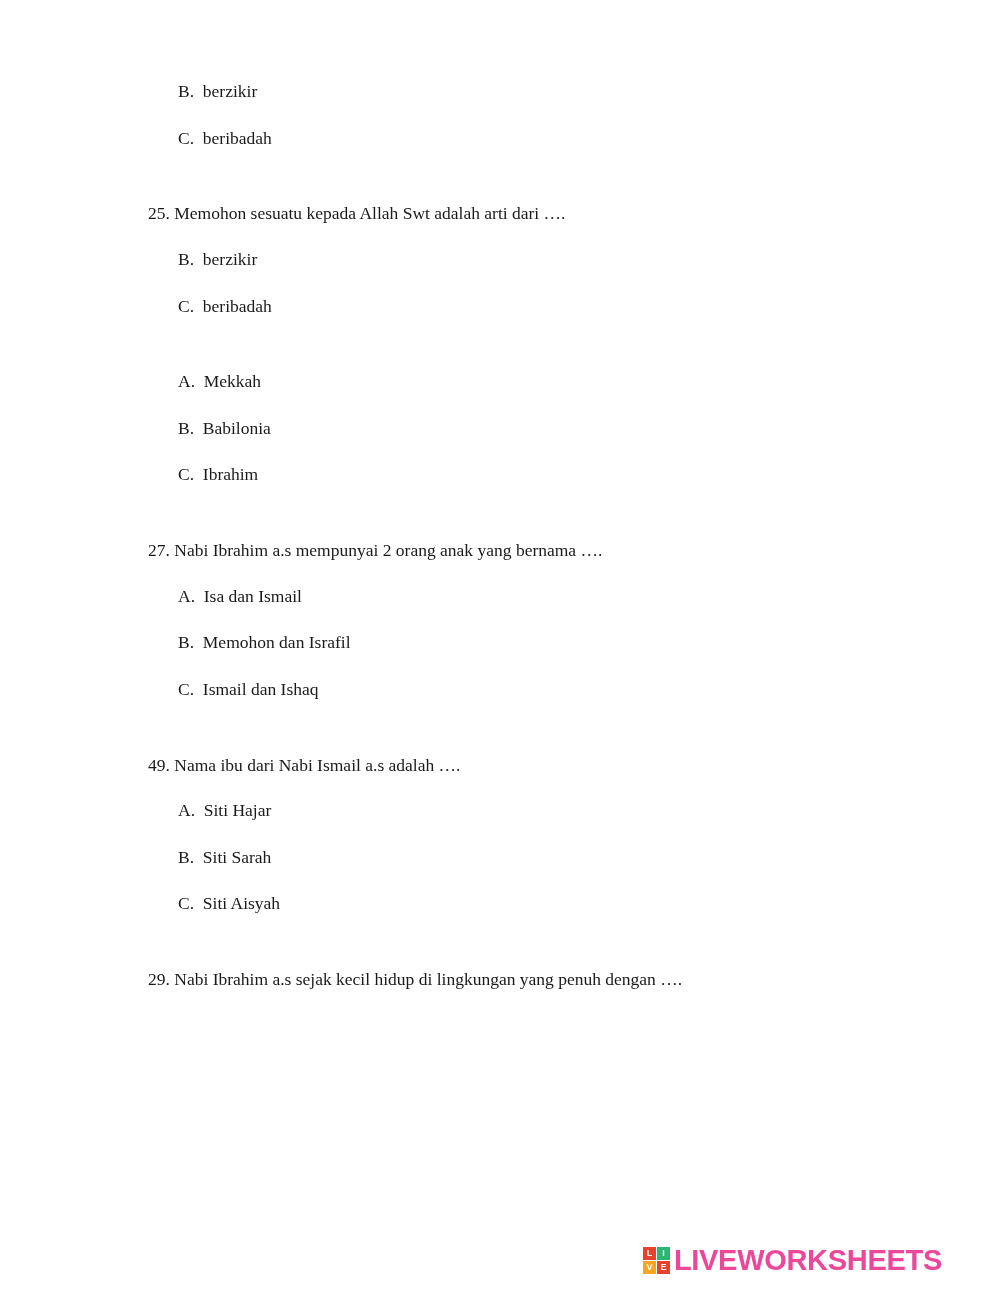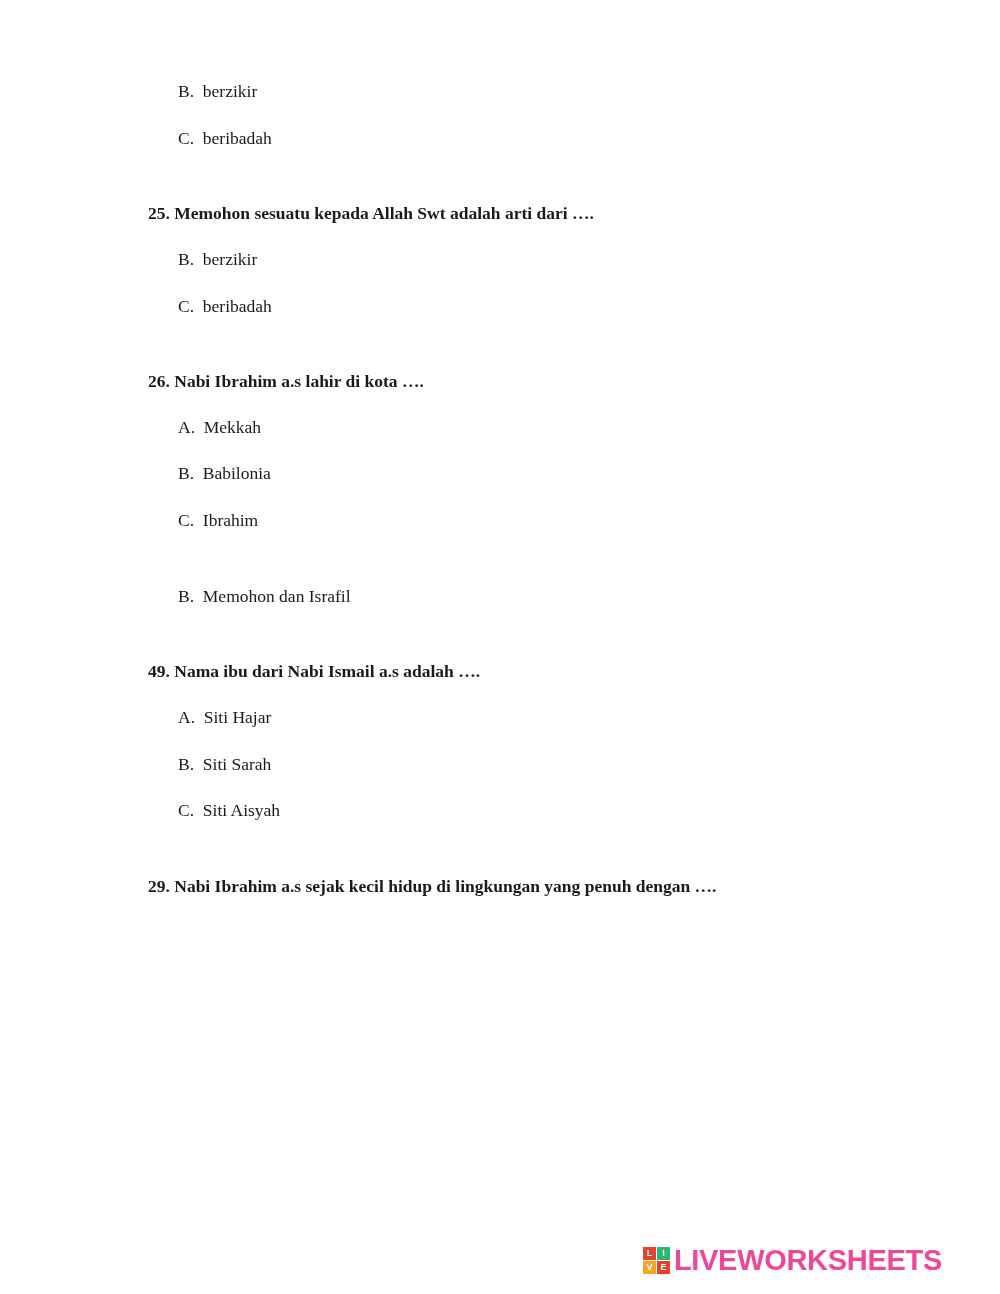--- a/index.html
+++ b/index.html
@@ -34,21 +34,20 @@
   }
   .question-block {
     margin-bottom: 52px;
   }
   .q-text {
     font-size: 17.5px;
     line-height: 1.35;
     color: #1a1a1a;
     margin: 0 0 22px 0;
     white-space: pre;
-    font-weight: bold;
   }
   .option {
     font-size: 17.5px;
     line-height: 1.35;
     color: #1a1a1a;
     margin: 0 0 23px 0;
     padding-left: 30px;
     white-space: pre;
   }
   .option:last-child {
@@ -116,28 +115,30 @@
       <p class="option">C.  beribadah</p>
     </div>
 
     <div class="question-block">
       <p class="q-text">25. Memohon sesuatu kepada Allah Swt adalah arti dari ….</p>
       <p class="option">B.  berzikir</p>
       <p class="option">C.  beribadah</p>
     </div>
 
     <div class="question-block">
-      <p class="q-text">26. Nabi Ibrahim a.s lahir di kota ….</p>
       <p class="option">A.  Mekkah</p>
       <p class="option">B.  Babilonia</p>
       <p class="option">C.  Ibrahim</p>
     </div>
 
     <div class="question-block">
+      <p class="q-text">27. Nabi Ibrahim a.s mempunyai 2 orang anak yang bernama ….</p>
+      <p class="option">A.  Isa dan Ismail</p>
       <p class="option">B.  Memohon dan Israfil</p>
+      <p class="option">C.  Ismail dan Ishaq</p>
     </div>
 
     <div class="question-block">
       <p class="q-text">49. Nama ibu dari Nabi Ismail a.s adalah ….</p>
       <p class="option">A.  Siti Hajar</p>
       <p class="option">B.  Siti Sarah</p>
       <p class="option">C.  Siti Aisyah</p>
     </div>
 
     <div class="question-block q-last">

